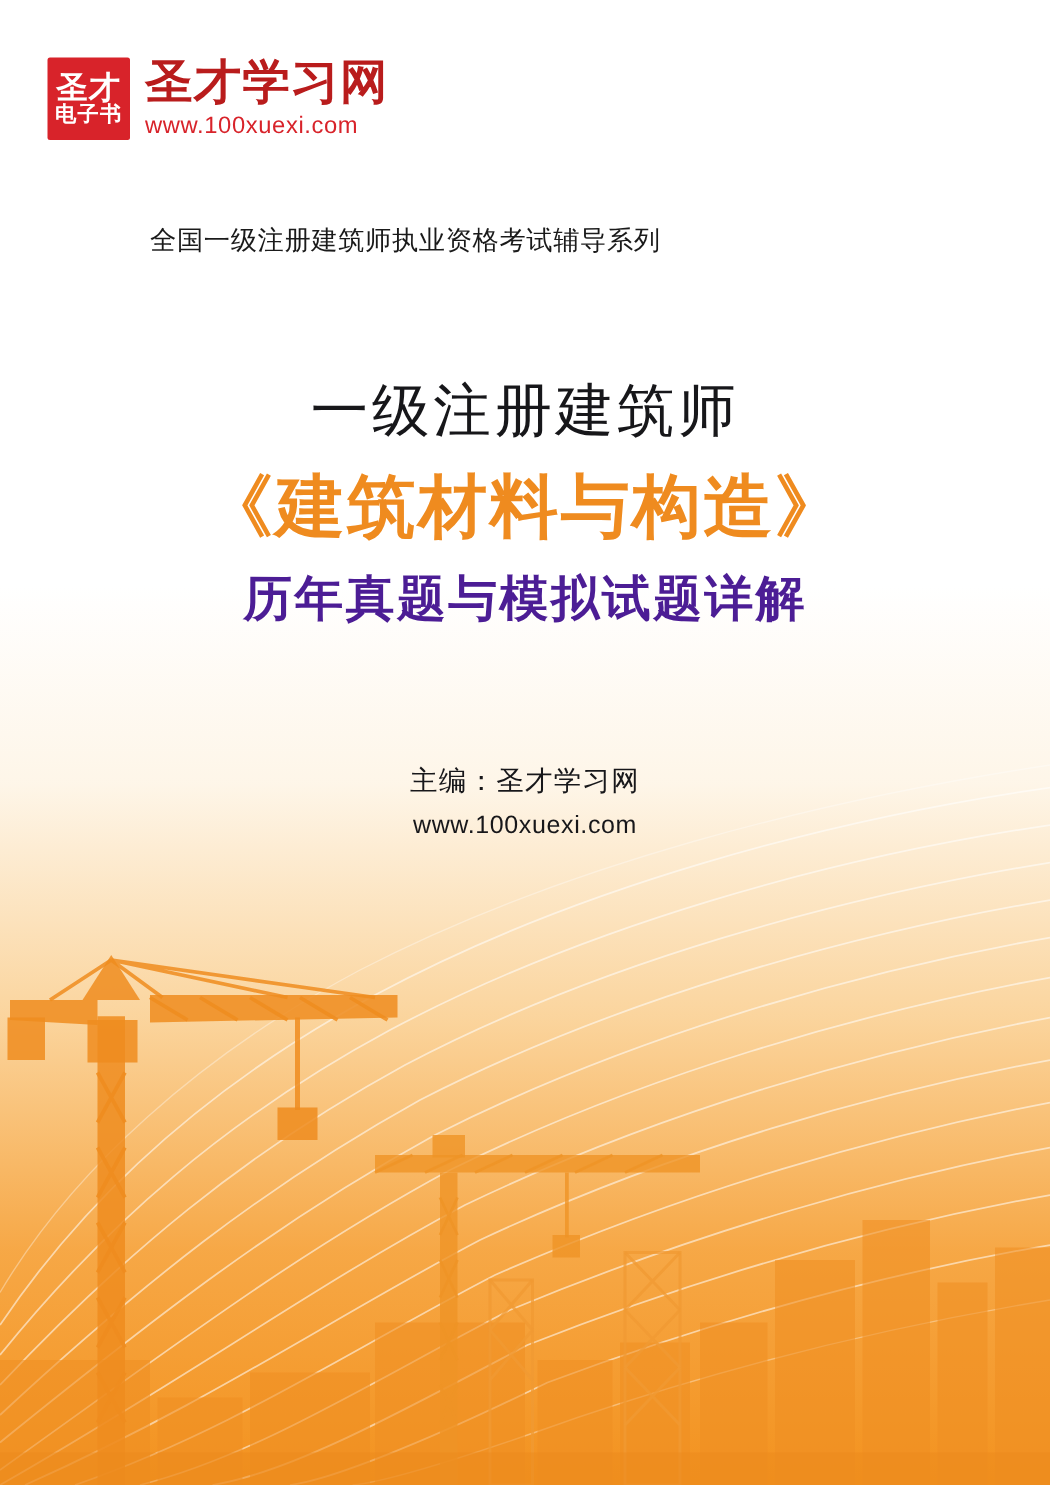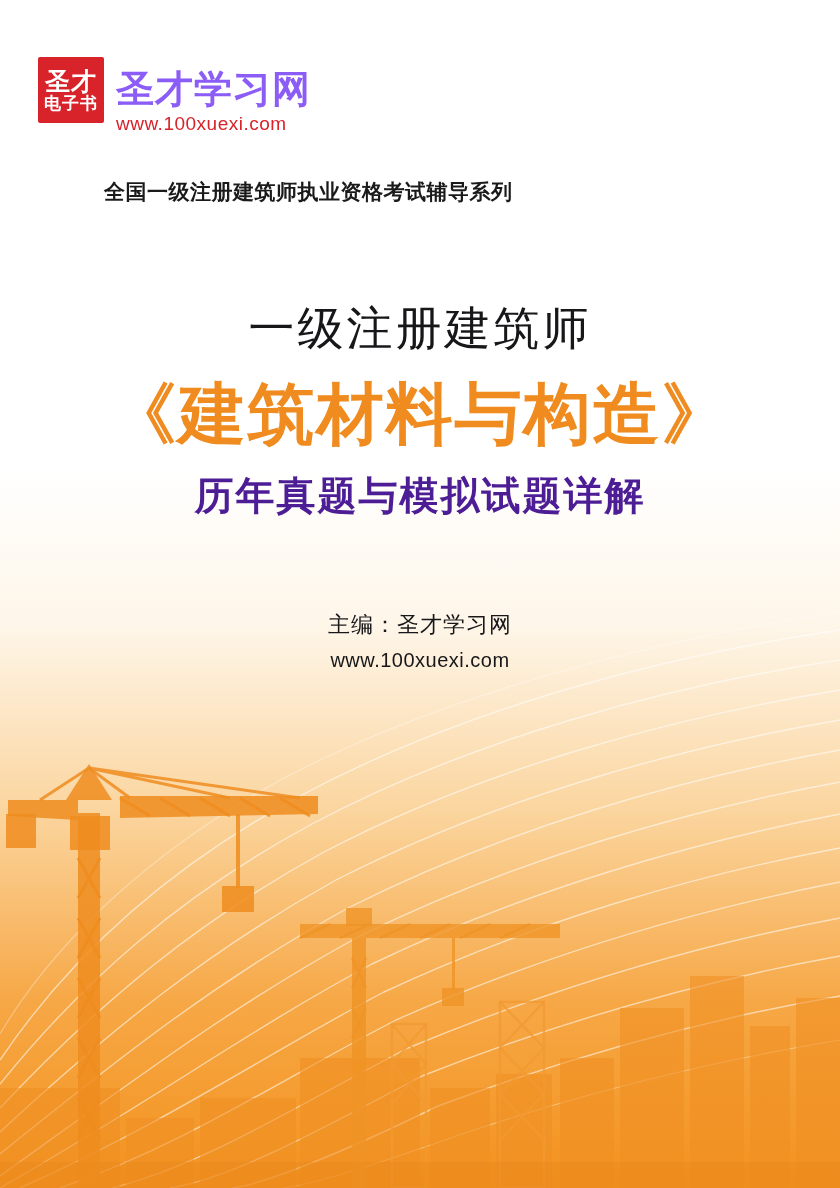--- a/index.html
+++ b/index.html
@@ -95,24 +95,23 @@
   }
   .logo-text {
     margin-left: 12px;
     display: flex;
     flex-direction: column;
     justify-content: center;
   }
   .logo-title {
     font-size: 38px;
     font-weight: bold;
-    color: #8b5cf6;
+    color: #b91c1c;
     letter-spacing: 1px;
     line-height: 1.1;
-    margin-top: 23px;
   }
   .logo-url {
     font-size: 19px;
     color: #d8232a;
     letter-spacing: 0.5px;
     margin-top: 2px;
   }
 
   
   .series-row {
@@ -124,24 +123,24 @@
     z-index: 5;
   }
   .year {
     font-size: 47px;
     font-weight: bold;
     color: #d8232a;
     letter-spacing: 1px;
     line-height: 1;
   }
   .series-title {
-    margin-left: 20px;
+    margin-left: 36px;
     font-size: 21px;
     color: #1a1a1a;
-    font-weight: bold;
+    font-weight: normal;
     letter-spacing: 0.5px;
     padding-bottom: 3px;
   }
 
   
   .titles {
     position: absolute;
     left: 0;
     right: 0;
     top: 300px;
@@ -149,21 +148,21 @@
     z-index: 5;
   }
   .t-main {
     font-size: 46px;
     font-weight: normal;
     color: #17171a;
     letter-spacing: 3px;
     line-height: 1.25;
   }
   .t-book {
-    font-size: 67px;
+    font-size: 55px;
     font-weight: bold;
     color: #ef8b1f;
     letter-spacing: 2px;
     line-height: 1.3;
     margin-top: 12px;
   }
   .t-sub {
     font-size: 39px;
     font-weight: bold;
     color: #4c1d95;

